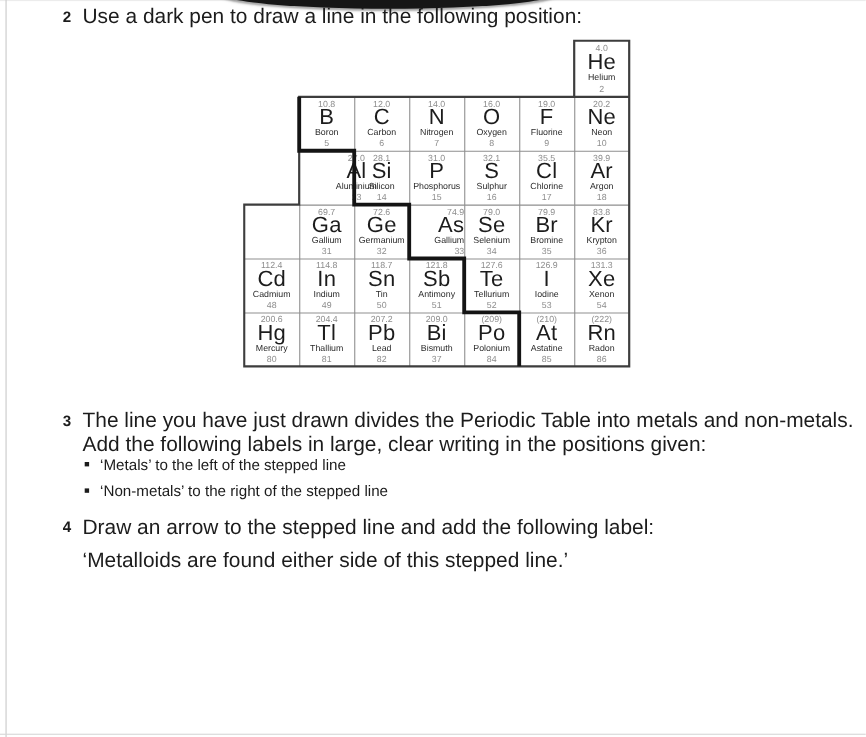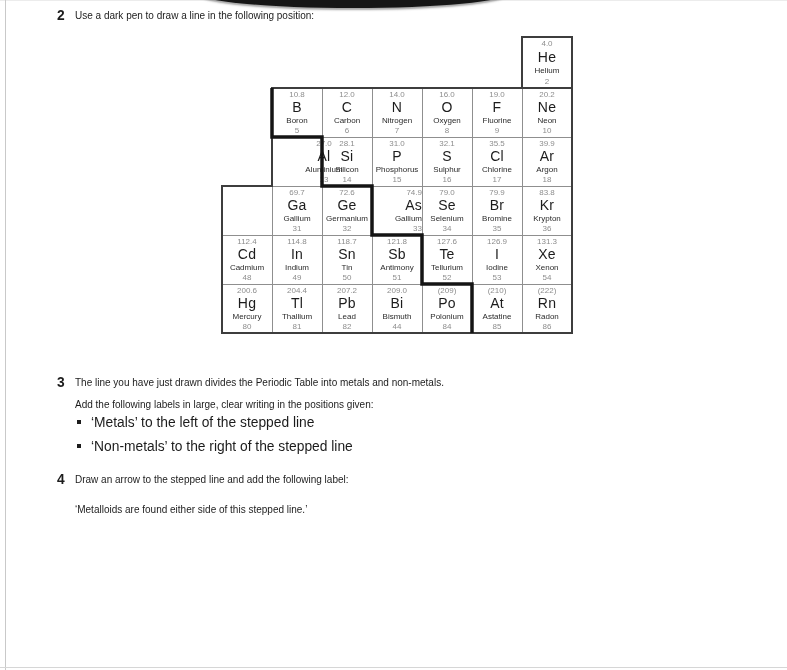--- a/index.html
+++ b/index.html
@@ -15,38 +15,38 @@
   .page-edge-top{position:absolute;left:0;top:0;width:787px;height:1px;background:#ececec;}
   
   .scan-arc{
     position:absolute;left:199px;top:-21px;width:308px;height:29px;
     background:#161616;border-radius:50%;
     box-shadow:0 2px 2px rgba(90,90,90,.55);
   }
 
   .qline{position:absolute;display:flex;align-items:flex-start;}
   .qnum{font-weight:bold;font-size:13.8px;line-height:17px;width:18px;flex:0 0 18px;}
-  .qtext{font-size:10px;line-height:17px;}
+  .qtext{font-size:19px;line-height:17px;}
   .qtext .l2{margin-top:5px;}
 
   .bullets{position:absolute;left:75px;top:414px;}
   .bullet-item{display:flex;align-items:flex-start;height:24px;}
   .bullet-marker{width:4px;height:4px;background:#1c1c1c;margin:6px 10px 0 2px;flex:0 0 4px;}
   .bullet-text{font-size:13.8px;line-height:17px;}
 
   
   .ptable{position:absolute;left:221px;top:36px;width:354px;height:300px;}
   .pt-cells{position:absolute;left:0;top:0;width:354px;height:300px;}
   .pcell{
     position:absolute;width:50px;height:49px;box-sizing:border-box;
     display:flex;flex-direction:column;justify-content:space-between;
     align-items:center;text-align:center;padding:2px 0 2px 0;
   }
   .pcell .mass{font-size:8px;line-height:9px;color:#8d8d8d;}
-  .pcell .symbol{font-size:14px;line-height:15px;color:#1c1c1c;letter-spacing:.2px;}
+  .pcell .symbol{font-size:20px;line-height:15px;color:#1c1c1c;letter-spacing:.2px;}
   .pcell .name{font-size:8px;line-height:9px;color:#2a2a2a;}
   .pcell .num{font-size:8px;line-height:9px;color:#8d8d8d;}
   .pt-lines{position:absolute;left:0;top:0;pointer-events:none;}
 </style>
 </head>
 <body>
 
 <div class="page-edge-top"></div>
 <div class="page-edge-left"></div>
 <div class="page-edge-bottom"></div>
@@ -230,21 +230,21 @@
       <div class="pcell" style="left: 101px; top: 248px;">
         <span class="mass">207.2</span>
         <span class="symbol">Pb</span>
         <span class="name">Lead</span>
         <span class="num">82</span>
       </div>
       <div class="pcell" style="left: 151px; top: 248px;">
         <span class="mass">209.0</span>
         <span class="symbol">Bi</span>
         <span class="name">Bismuth</span>
-        <span class="num">44</span>
+        <span class="num">37</span>
       </div>
       <div class="pcell" style="left: 201px; top: 248px;">
         <span class="mass">(209)</span>
         <span class="symbol">Po</span>
         <span class="name">Polonium</span>
         <span class="num">84</span>
       </div>
       <div class="pcell" style="left: 251px; top: 248px;">
         <span class="mass">(210)</span>
         <span class="symbol">At</span>

